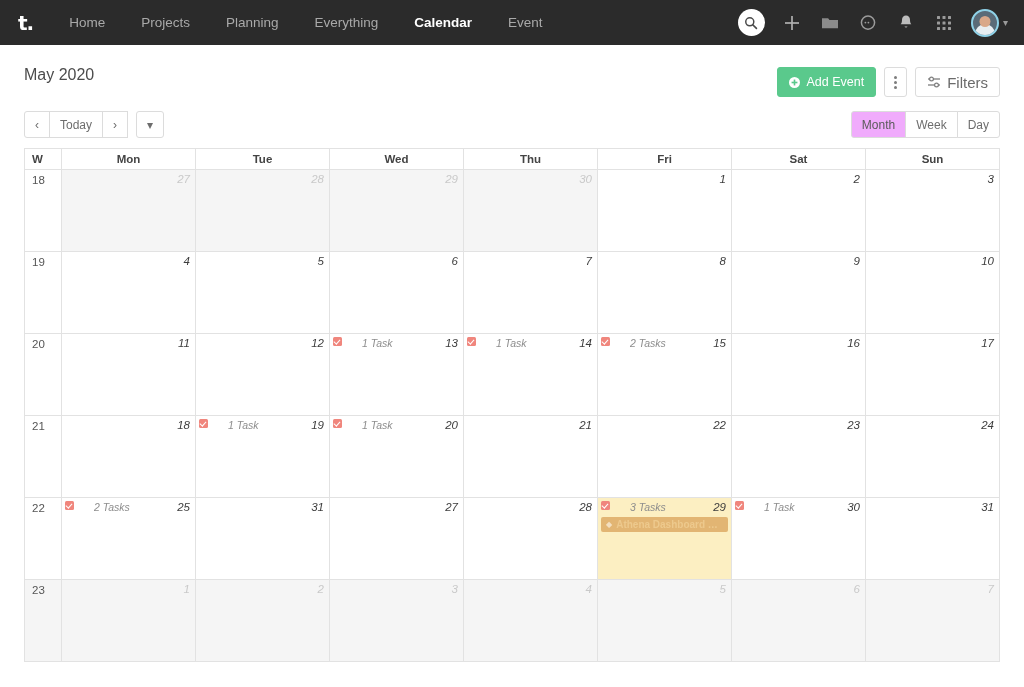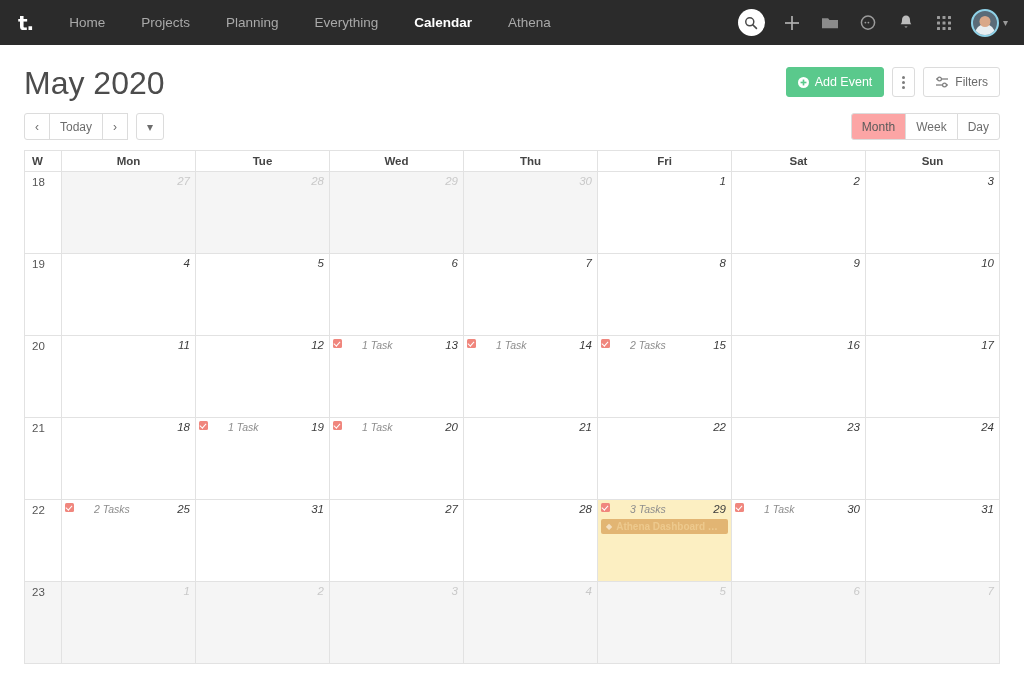--- a/index.html
+++ b/index.html
@@ -59,27 +59,27 @@
     background: #e8eef2; transform: translateX(-50%);
   }
   .chev { color: #9b9b9b; font-size: 10px; }
 
   
   .page-head {
     padding: 22px 24px 0 24px;
     display: flex; align-items: flex-start;
   }
   .page-title {
-    font-size: 32px; color: #4c4c4c; font-weight: 400;
+    font-size: 16px; color: #4c4c4c; font-weight: 400;
     line-height: 1;
   }
   .head-actions { margin-left: auto; display: flex; gap: 8px; }
   .btn {
     height: 30px; border: 1px solid #dcdcdc; background: #ffffff;
-    border-radius: 3px; font-size: 12px; color: #6b6b6b;
+    border-radius: 3px; font-size: 15px; color: #6b6b6b;
     display: flex; align-items: center; gap: 6px;
     padding: 0 11px; cursor: pointer;
   }
   .btn-green {
     background: #5ac98c; border-color: #5ac98c; color: #ffffff;
     font-size: 12.5px; font-weight: 400;
   }
   .btn-kebab { padding: 0 9px; }
   .dot-col { display: flex; flex-direction: column; gap: 2px; }
   .dot-col i { width: 3px; height: 3px; background: #7d7d7d; border-radius: 50%; display: block; }
@@ -92,21 +92,21 @@
   .btn-group .gbtn {
     height: 27px; min-width: 26px; padding: 0 10px;
     border: 1px solid #dcdcdc; background: #ffffff;
     font-size: 12px; color: #6d6d6d; cursor: pointer;
     display: flex; align-items: center; justify-content: center;
     margin-left: -1px;
   }
   .btn-group .gbtn:first-child { margin-left: 0; border-radius: 3px 0 0 3px; }
   .btn-group .gbtn:last-child { border-radius: 0 3px 3px 0; }
   .btn-group .gbtn.single { border-radius: 3px; margin-left: 8px; }
-  .btn-group .gbtn.sel { background: #fca5a5; color: #5a5a5a; text-align: right; }
+  .btn-group .gbtn.sel { background: #f0abfc; color: #5a5a5a; text-align: right; }
   .view-group { margin-left: auto; }
 
   
   .cal-wrap { padding: 10px 24px 0 24px; }
   .cal {
     width: 100%; border-collapse: collapse;
     border: 1px solid #e2e2e2; table-layout: fixed;
   }
   .cal th {
     border: 1px solid #e2e2e2; background: #ffffff;
@@ -163,21 +163,21 @@
 <body>
 
 <div class="topnav">
   <div class="logo">t.</div>
   <div class="nav-items">
     <div class="nav-item">Home</div>
     <div class="nav-item">Projects</div>
     <div class="nav-item">Planning</div>
     <div class="nav-item">Everything</div>
     <div class="nav-item active">Calendar</div>
-    <div class="nav-item">Athena</div>
+    <div class="nav-item">Event</div>
   </div>
 
   <div class="nav-right">
     <div class="search-circle">
       <svg width="14" height="14" viewBox="0 0 16 16">
           <circle cx="6.6" cy="6.6" r="4.6" fill="none" stroke="#4a4a4a" stroke-width="1.7"></circle>
           <line x1="10" y1="10" x2="14.2" y2="14.2" stroke="#4a4a4a" stroke-width="1.9" stroke-linecap="round"></line>
         </svg>
     </div>
     <div class="icon-btn">

